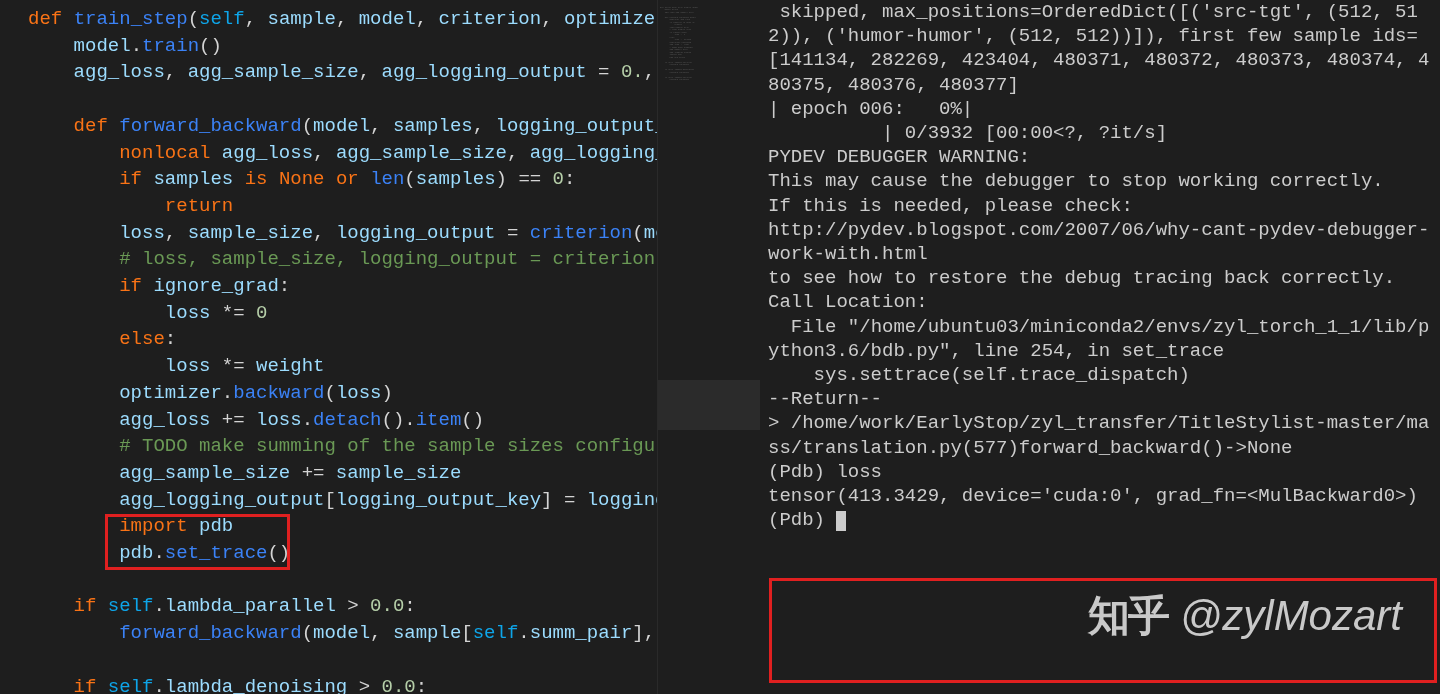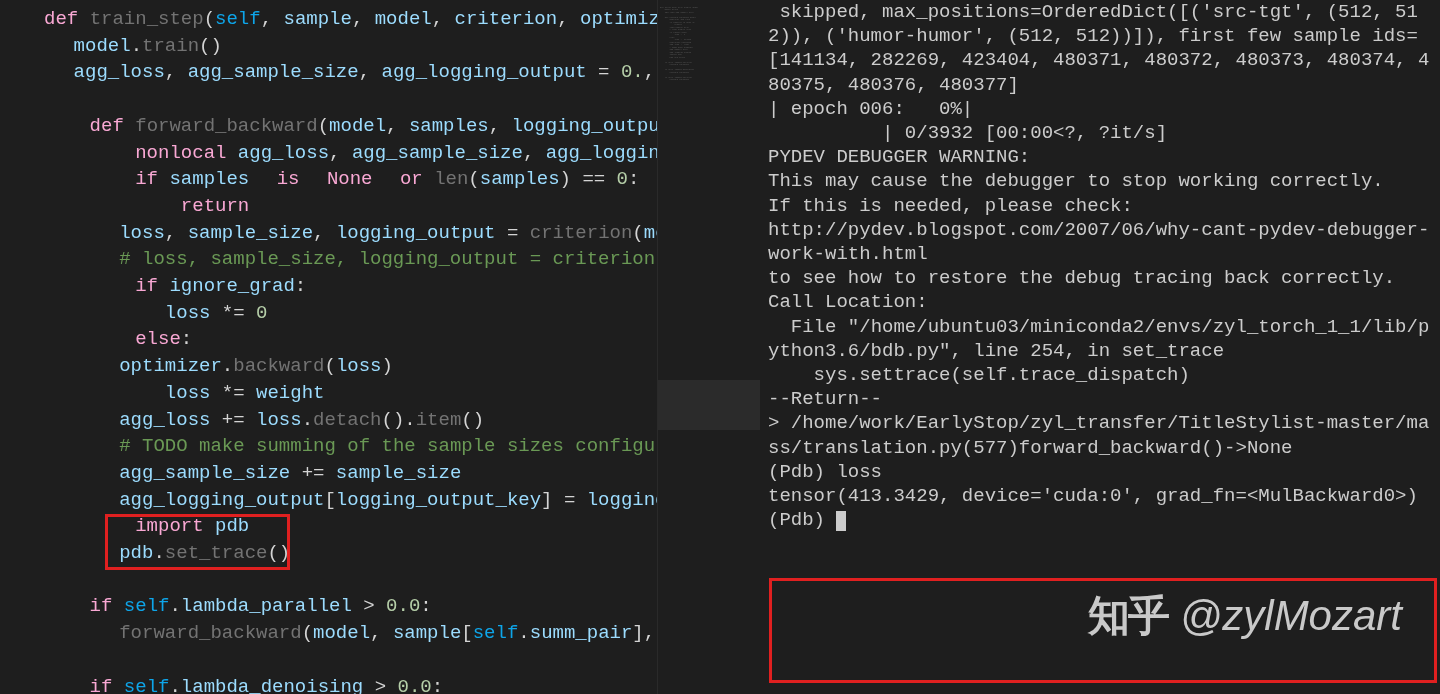--- a/index.html
+++ b/index.html
@@ -24,22 +24,22 @@
       background: #1e1e1e;
       padding: 6px 0 0 28px;
       overflow: hidden;
       position: relative;
     }
     .code-line {
       line-height: 26.7px;
       white-space: pre;
       font-size: 19px;
     }
-    .kw { color: #f9a8d4; margin-left: 16px; }
-    .fn { color: #737373; }
+    .kw { color: #f97316; }
+    .fn { color: #3b82f6; }
     .var { color: #9cdcfe; }
     .param { color: #9cdcfe; }
     .num { color: #b5cea8; }
     .op { color: #d4d4d4; }
     .cmt { color: #6a9955; }
     .self { color: #0ea5e9; }
     .punct { color: #d4d4d4; }
     
     .minimap {
       width: 103px;
@@ -141,22 +141,22 @@
       <div class="code-line">    </div>
       <div class="code-line">    <span class="kw">def</span><span class="op"> </span><span class="fn">forward_backward</span><span class="punct">(</span><span class="param">model</span><span class="punct">, </span><span class="param">samples</span><span class="punct">, </span><span class="param">logging_output_ke</span></div>
       <div class="code-line">        <span class="kw">nonlocal</span><span class="op"> </span><span class="var">agg_loss</span><span class="punct">, </span><span class="var">agg_sample_size</span><span class="punct">, </span><span class="var">agg_logging_ou</span></div>
       <div class="code-line">        <span class="kw">if</span><span class="op"> </span><span class="var">samples</span><span class="op"> </span><span class="kw">is</span><span class="op"> </span><span class="kw">None</span><span class="op"> </span><span class="kw">or</span><span class="op"> </span><span class="fn">len</span><span class="punct">(</span><span class="var">samples</span><span class="punct">) == </span><span class="num">0</span><span class="punct">:</span></div>
       <div class="code-line">            <span class="kw">return</span></div>
       <div class="code-line">        <span class="var">loss</span><span class="punct">, </span><span class="var">sample_size</span><span class="punct">, </span><span class="var">logging_output</span><span class="op"> = </span><span class="fn">criterion</span><span class="punct">(</span><span class="var">mode</span></div>
       <div class="code-line">        <span class="cmt"># loss, sample_size, logging_output = criterion(mo</span></div>
       <div class="code-line">        <span class="kw">if</span><span class="op"> </span><span class="var">ignore_grad</span><span class="punct">:</span></div>
       <div class="code-line">            <span class="var">loss</span><span class="op"> *= </span><span class="num">0</span></div>
       <div class="code-line">        <span class="kw">else</span><span class="punct">:</span></div>
+      <div class="code-line">            <span class="var">loss</span><span class="op"> *= </span><span class="var">weight</span></div>
       <div class="code-line">        <span class="var">optimizer</span><span class="punct">.</span><span class="fn">backward</span><span class="punct">(</span><span class="var">loss</span><span class="punct">)</span></div>
-      <div class="code-line">            <span class="var">loss</span><span class="op"> *= </span><span class="var">weight</span></div>
       <div class="code-line">        <span class="var">agg_loss</span><span class="op"> += </span><span class="var">loss</span><span class="punct">.</span><span class="fn">detach</span><span class="punct">().</span><span class="fn">item</span><span class="punct">()</span></div>
       <div class="code-line">        <span class="cmt"># TODO </span><span class="cmt">make summing of the sample sizes configurab</span></div>
       <div class="code-line">        <span class="var">agg_sample_size</span><span class="op"> += </span><span class="var">sample_size</span></div>
       <div class="code-line">        <span class="var">agg_logging_output</span><span class="punct">[</span><span class="var">logging_output_key</span><span class="punct">] = </span><span class="var">logging_o</span></div>
       <div class="code-line">        <span class="kw">import</span><span class="op"> </span><span class="var">pdb</span></div>
       <div class="code-line">        <span class="var">pdb</span><span class="punct">.</span><span class="fn">set_trace</span><span class="punct">()</span></div>
       <div class="code-line">    </div>
       <div class="code-line">    <span class="kw">if</span><span class="op"> </span><span class="self">self</span><span class="punct">.</span><span class="var">lambda_parallel</span><span class="op"> &gt; </span><span class="num">0.0</span><span class="punct">:</span></div>
       <div class="code-line">        <span class="fn">forward_backward</span><span class="punct">(</span><span class="var">model</span><span class="punct">, </span><span class="var">sample</span><span class="punct">[</span><span class="self">self</span><span class="punct">.</span><span class="var">summ_pair</span><span class="punct">], </span></div>
       <div class="code-line">    </div>

